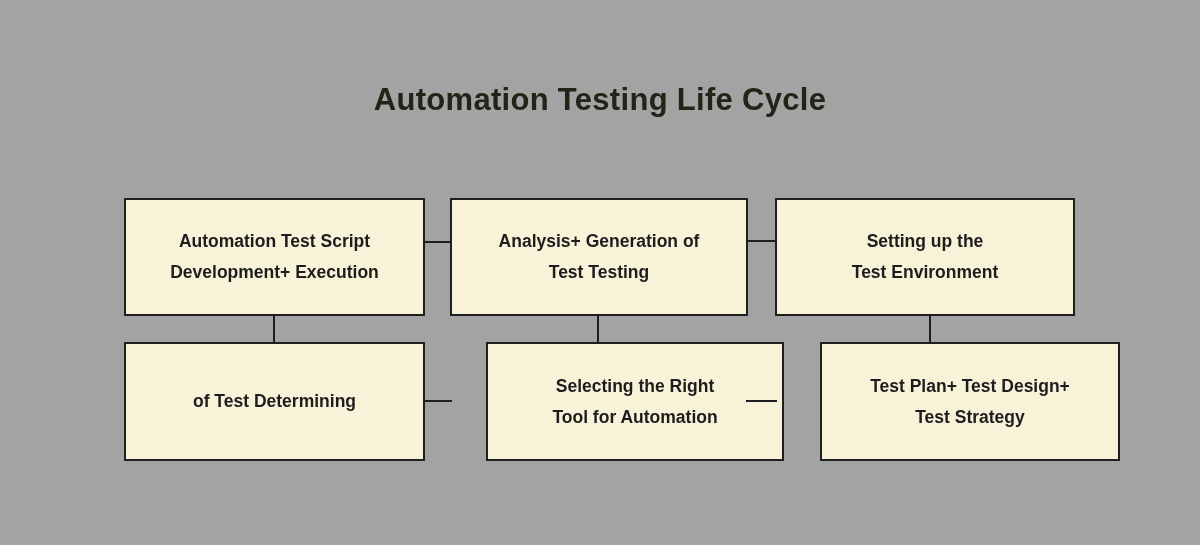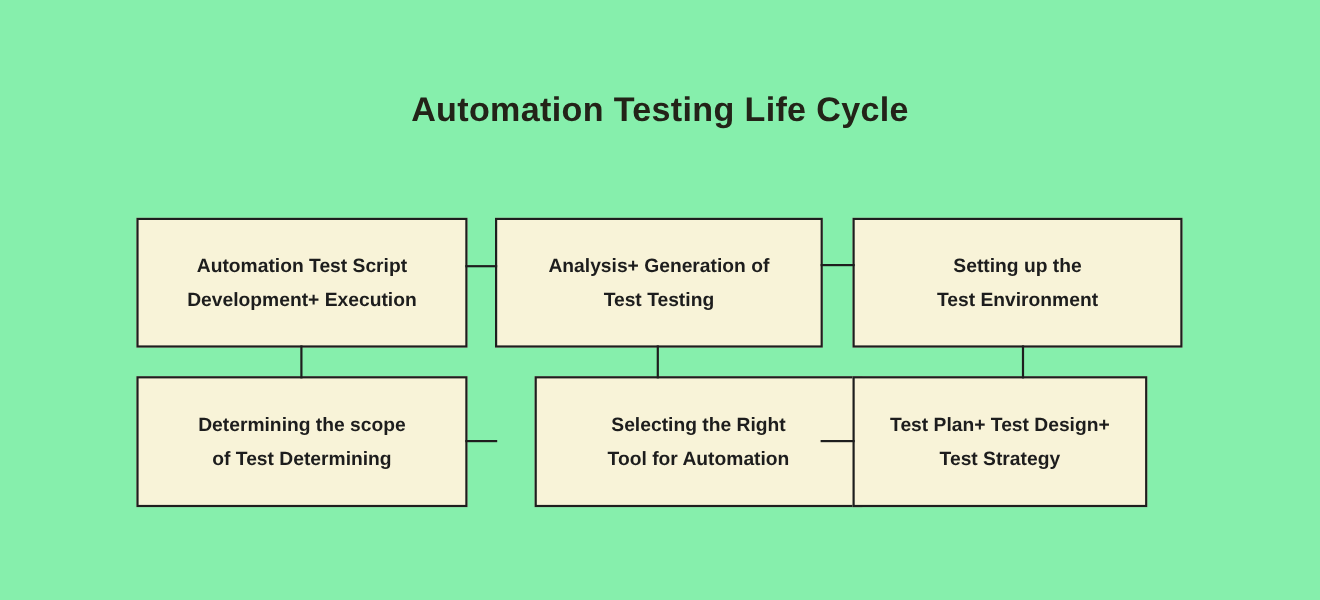--- a/index.html
+++ b/index.html
@@ -4,21 +4,21 @@
 <style>
   html, body {
     margin: 0;
     padding: 0;
     background: #ddc72d;
   }
   .canvas {
     position: relative;
     width: 1200px;
     height: 545px;
-    background: #86efac;
+    background: #a3a3a3;
     font-family: "Liberation Sans", "DejaVu Sans", sans-serif;
     overflow: hidden;
   }
   .title {
     position: absolute;
     top: 82px;
     left: 0;
     width: 1200px;
     text-align: center;
     font-size: 31px;
@@ -41,21 +41,21 @@
     font-weight: 700;
     line-height: 31px;
   }
   
   .b1 { left: 124px; top: 198px; width: 301px; height: 118px; }
   .b2 { left: 450px; top: 198px; width: 298px; height: 118px; }
   .b3 { left: 775px; top: 198px; width: 300px; height: 118px; }
   
   .b4 { left: 124px; top: 342px; width: 301px; height: 119px; }
   .b5 { left: 450px; top: 342px; width: 298px; height: 119px; margin-left: 36px; }
-  .b6 { left: 775px; top: 342px; width: 268px; height: 119px; }
+  .b6 { left: 820px; top: 342px; width: 300px; height: 119px; }
 
   .connector {
     position: absolute;
     background: #1e1e1e;
   }
   .h1 { left: 423px; top: 241px; width: 29px; height: 2px; }
   .h2 { left: 746px; top: 240px; width: 31px; height: 2px; }
   .h3 { left: 423px; top: 400px; width: 29px; height: 2px; }
   .h4 { left: 746px; top: 400px; width: 31px; height: 2px; }
   .v1 { left: 273px; top: 314px; width: 2px; height: 30px; }
@@ -76,21 +76,20 @@
   <div class="fbox b2">
     <div>Analysis+ Generation of</div>
     <div>Test Testing</div>
   </div>
   <div class="fbox b3">
     <div>Setting up the</div>
     <div>Test Environment</div>
   </div>
 
   <div class="fbox b4">
-    <div>Determining the scope</div>
     <div>of Test Determining</div>
   </div>
   <div class="fbox b5">
     <div>Selecting the Right</div>
     <div>Tool for Automation</div>
   </div>
   <div class="fbox b6">
     <div>Test Plan+ Test Design+</div>
     <div>Test Strategy</div>
   </div>

